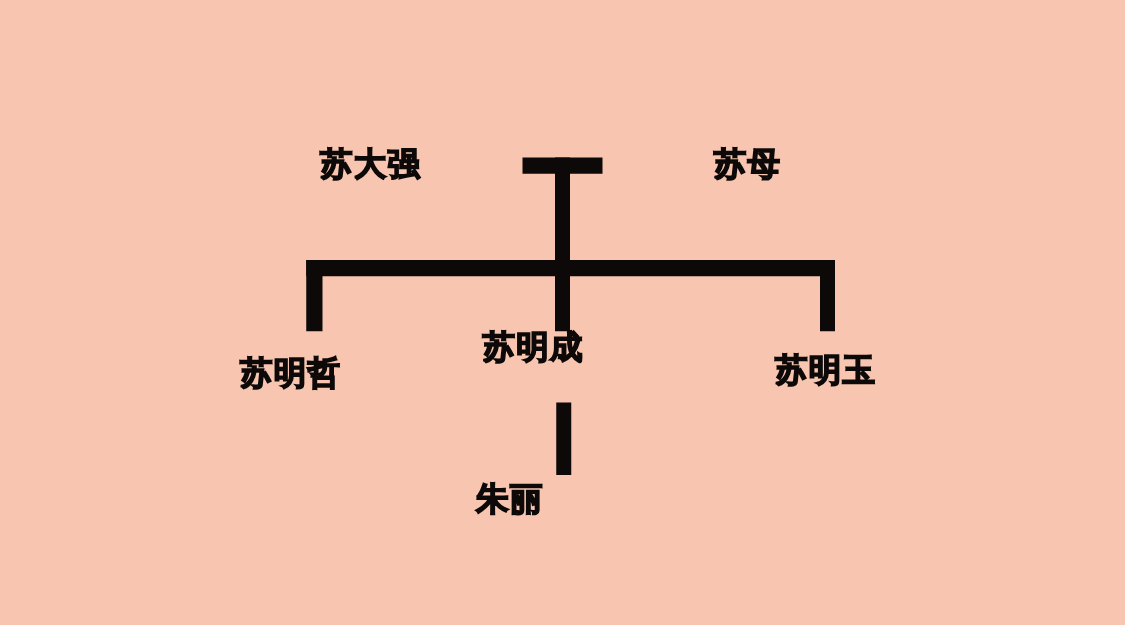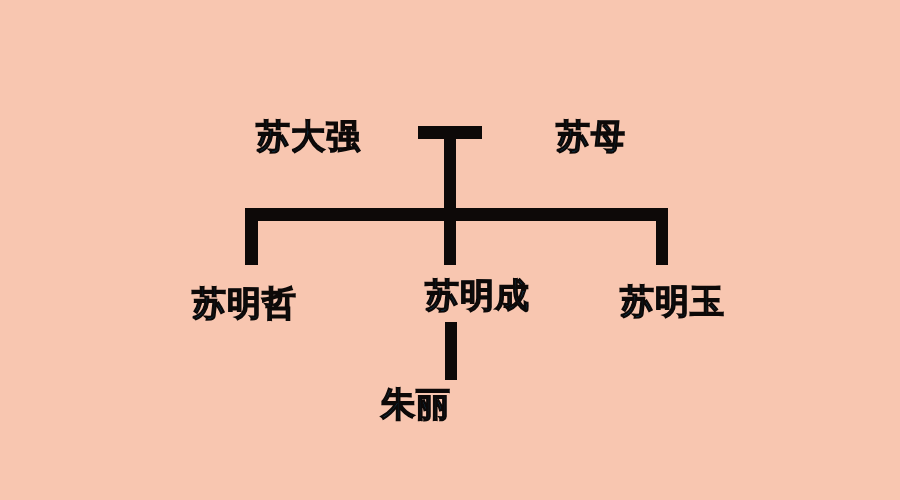--- a/index.html
+++ b/index.html
@@ -4,43 +4,43 @@
 <style>
   html, body { margin: 0; padding: 0; }
   body {
     width: 900px; height: 500px; overflow: hidden;
     background: #f8c6b0;
     position: relative;
     font-family: "DejaVu Sans", sans-serif;
   }
   .name {
     position: absolute;
-    font-size: 34px;
+    font-size: 26px;
     font-weight: 900;
     color: #0c4a6e;
     letter-spacing: 1px;
     white-space: nowrap;
     -webkit-text-stroke: 1.2px #0d0908;
   }
   .line { position: absolute; background: #0d0908; }
 </style>
 </head>
 <body>
 
 <div>
 
   <div class="name" style="left:256px; top:114px;">苏大强</div>
-  <div class="name" style="left:556px; top:114px;">苏母</div>
+  <div class="name" style="left:571px; top:114px;">苏母</div>
 
   <div class="line" style="left:418px; top:126px; width:64px; height:13px;"></div>
   <div class="line" style="left:444px; top:126px; width:12px; height:139px;"></div>
 
   <div class="line" style="left:245px; top:208px; width:423px; height:13px;"></div>
   <div class="line" style="left:245px; top:208px; width:13px; height:57px;"></div>
   <div class="line" style="left:656px; top:208px; width:12px; height:57px;"></div>
 
   <div class="name" style="left:192px; top:281px;text-align:right;">苏明哲</div>
-  <div class="name" style="left:386px; top:273px;margin-left:39px;">苏明成</div>
+  <div class="name" style="left:386px; top:260px;">苏明成</div>
   <div class="name" style="left:620px; top:279px;">苏明玉</div>
 
   <div class="line" style="left:445px; top:322px; width:12px; height:58px;"></div>
   <div class="name" style="left:381px; top:382px;">朱丽</div>
 </div>
 
 </body></html>

